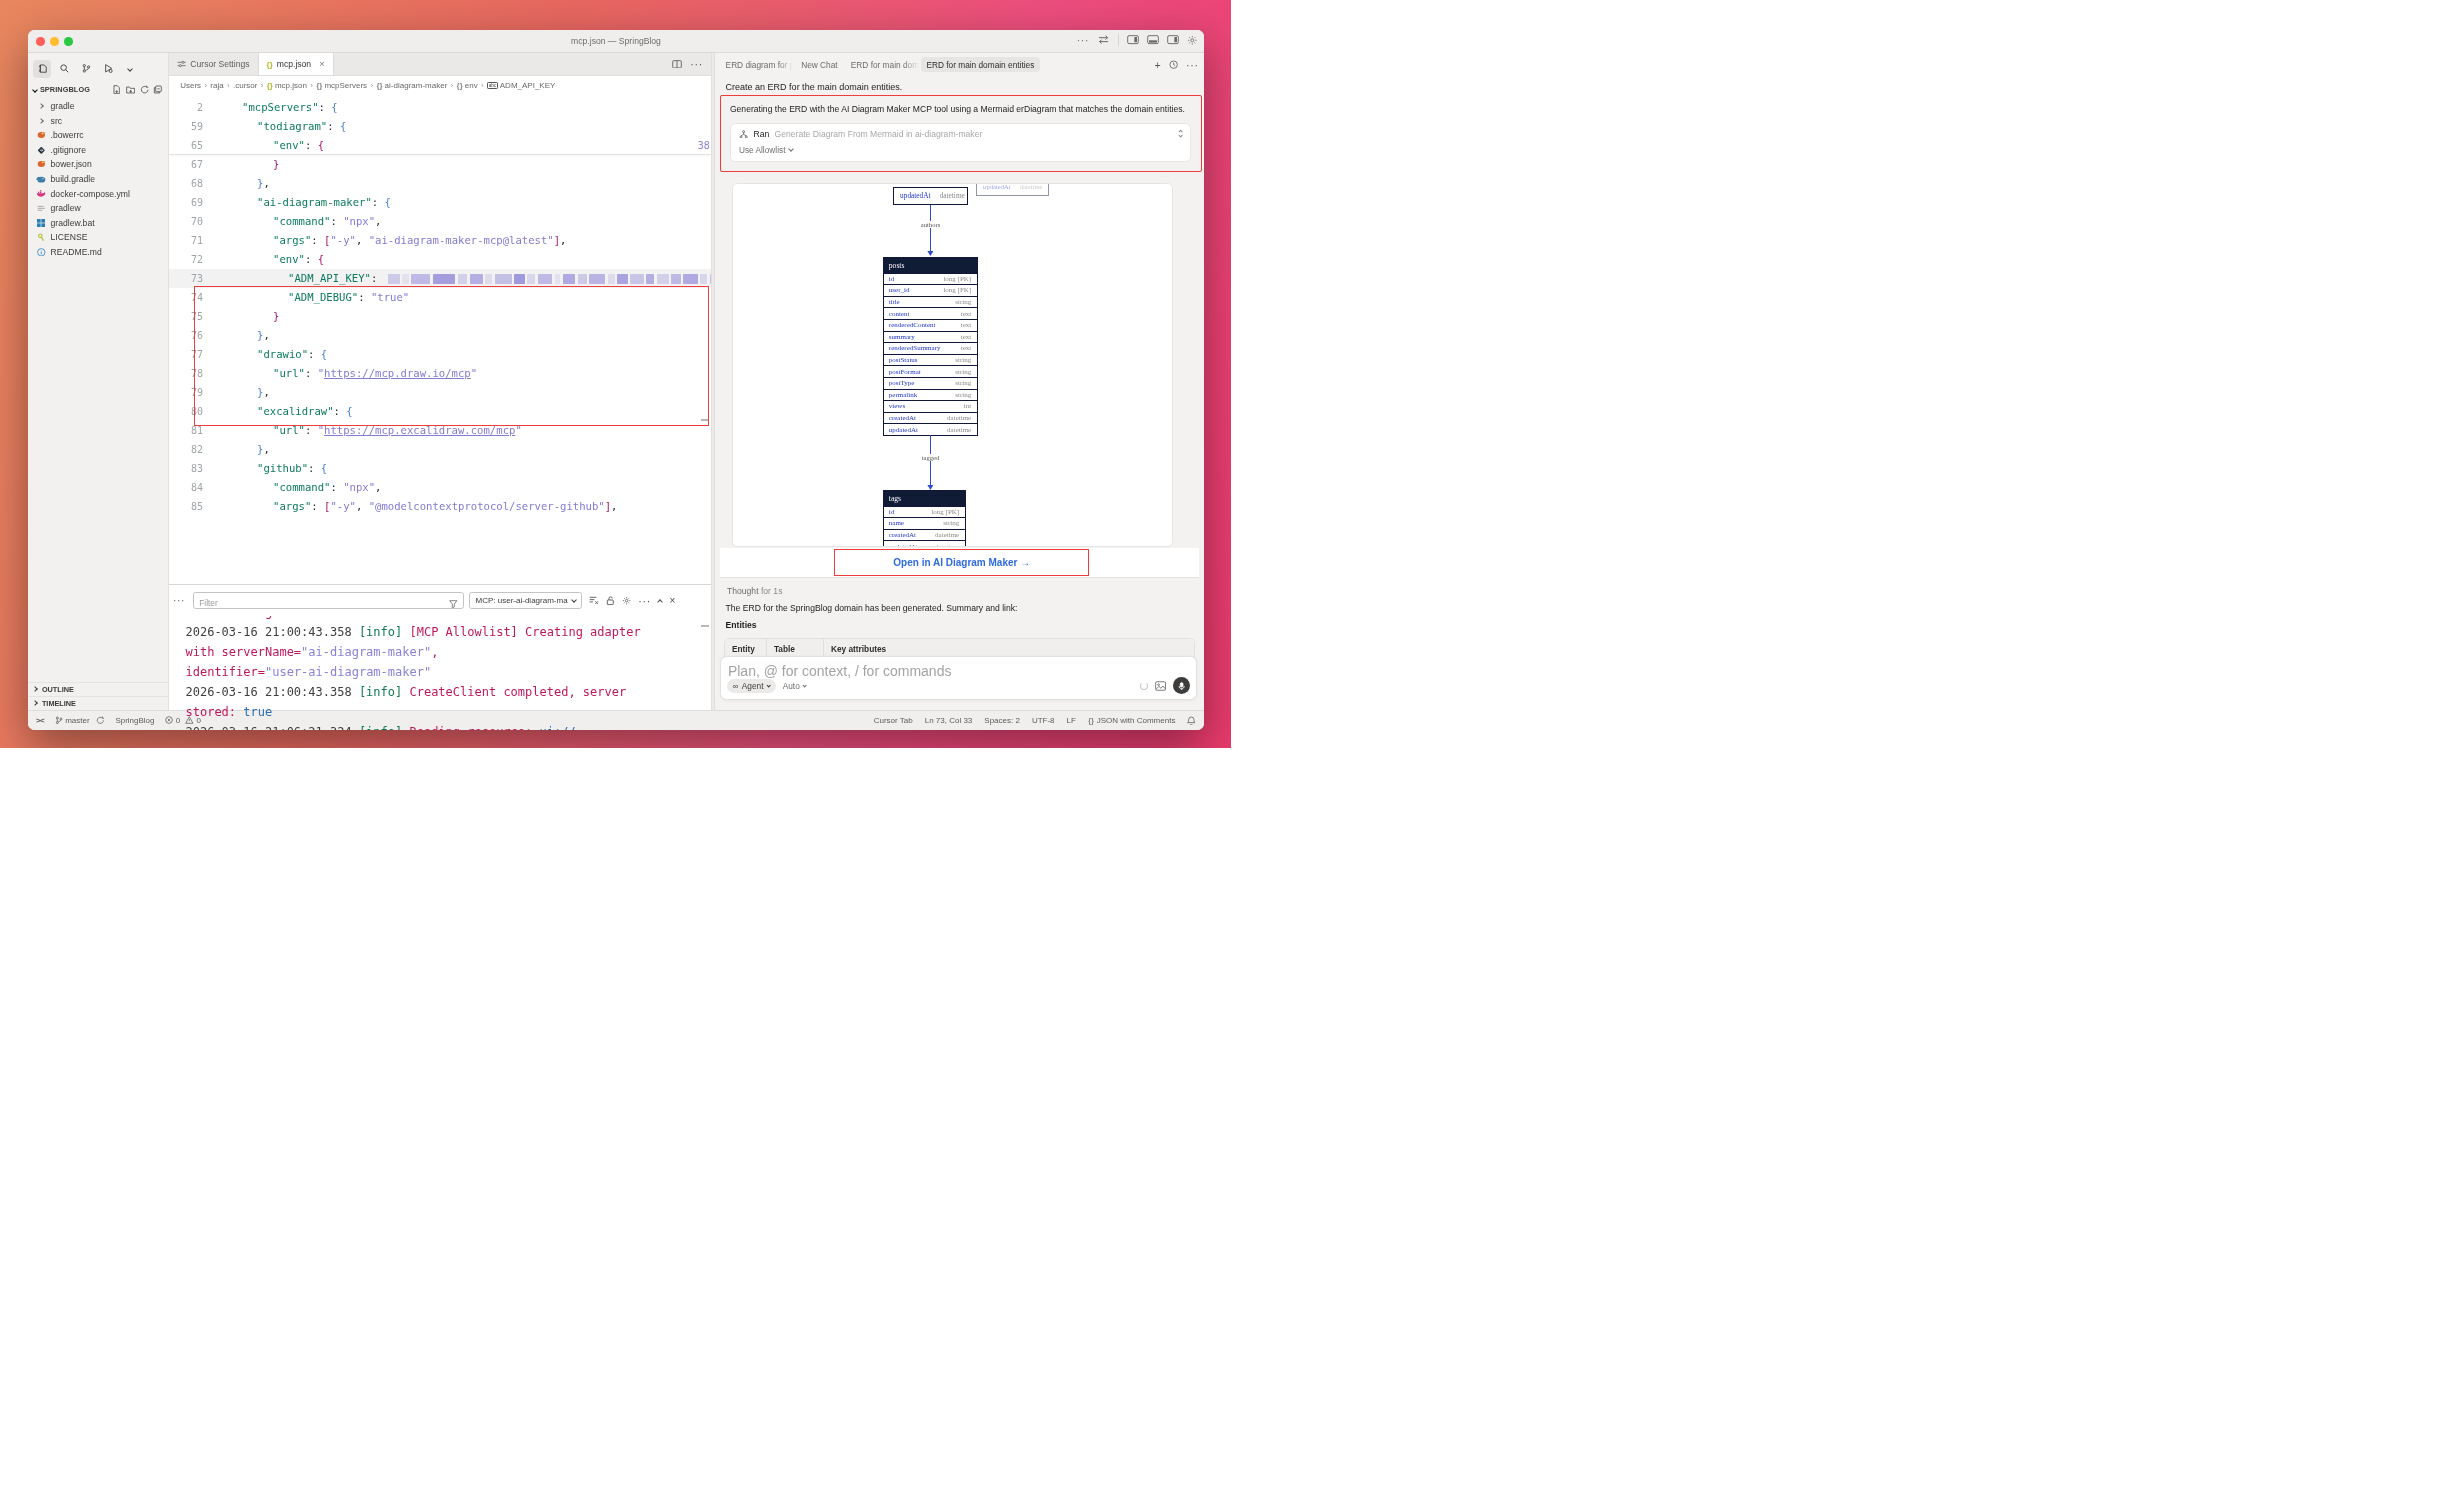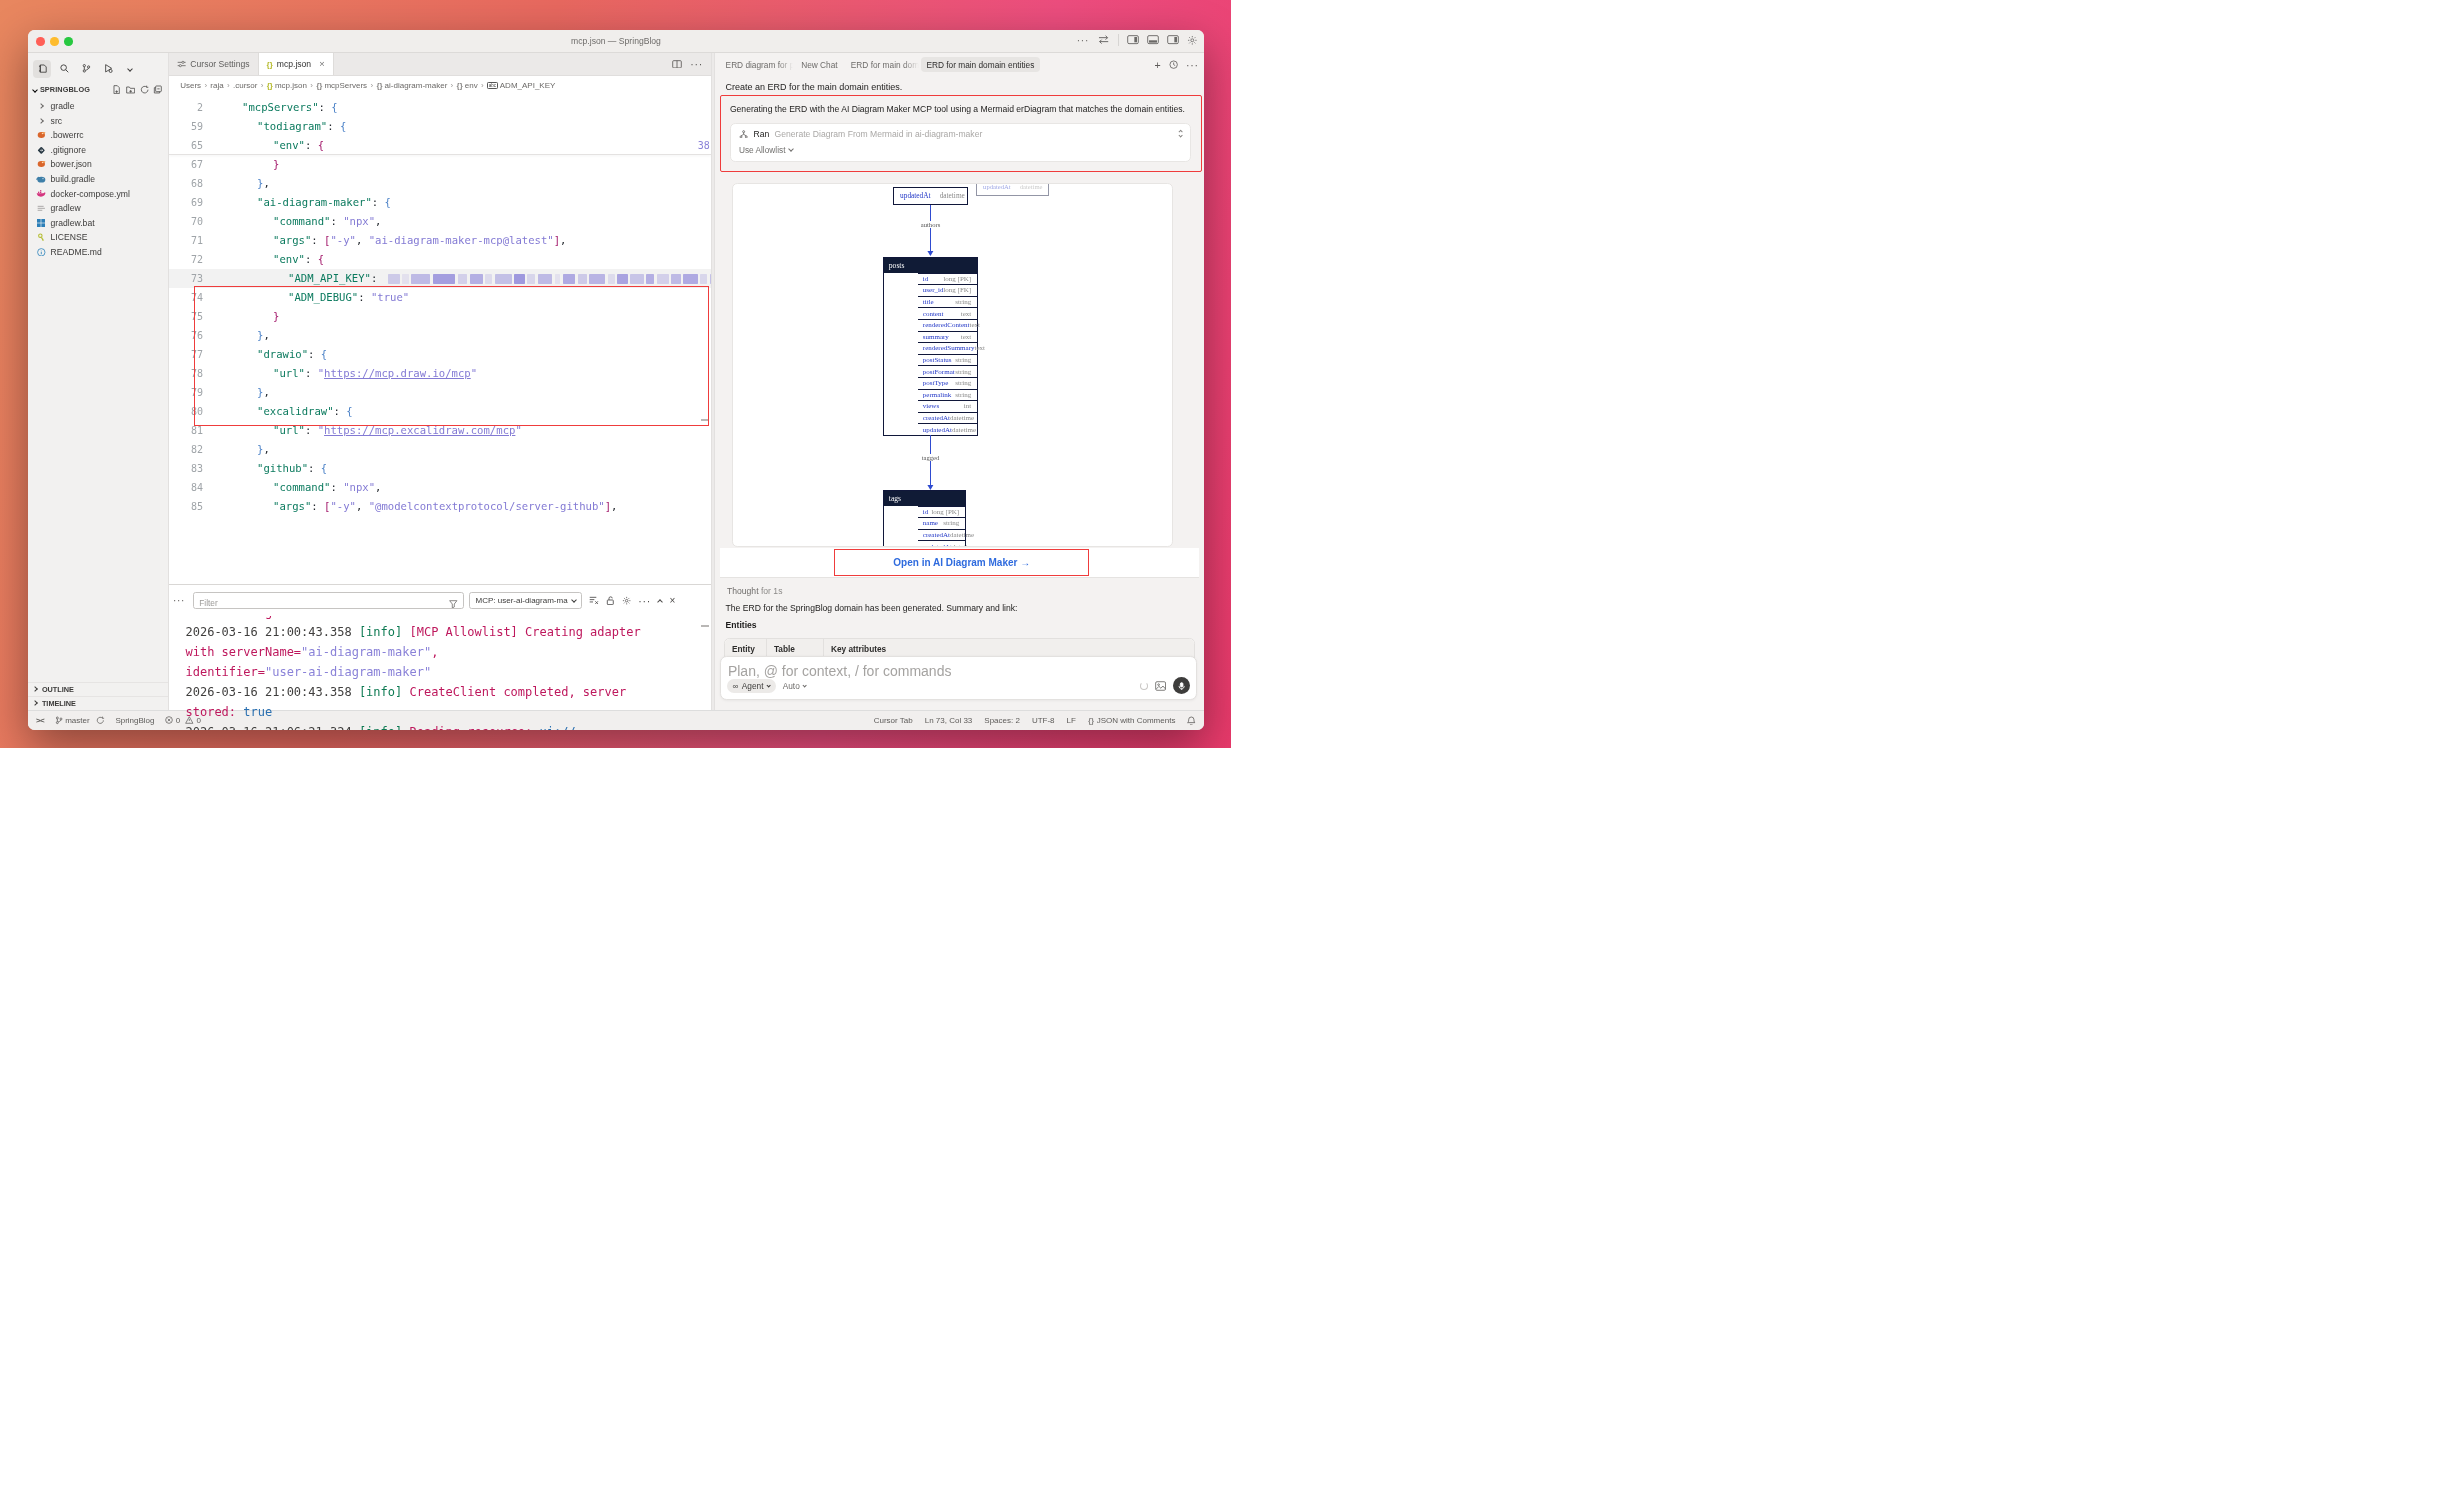--- a/index.html
+++ b/index.html
@@ -91,21 +91,21 @@
   .toolrow .tname { color:#abA9a7; color:#aaa8a6; }
   .updown { margin-left:auto; display:flex; flex-direction:column; gap:0.7px; color:#8a8886; }
   .allow { margin-top:6px; font-size:8.3px; color:#71706e; display:flex; align-items:center; gap:4px; }
   
   .dcard { position:absolute; left:16.5px; top:130px; width:441px; height:364px; background:#fff; border:0.7px solid #e7e5e3; border-radius:5.3px; overflow:hidden; z-index:1; }
   .erd-frag { position:absolute; border:1px solid #10173a; background:#fff; display:flex; align-items:center; font-family:"Liberation Serif",serif; font-size:7.3px; }
   .erd-frag .f { color:#2136c6; padding:0 6.6px; }
   .erd-frag .t { color:#8a8a8a; padding:0 6.6px 0 2.6px; }
   .erd-table { position:absolute; border:1px solid #10173a; background:#fff; font-family:"Liberation Serif",serif; }
   .erd-table .hd { background:#101b36; color:#fff; font-size:7.6px; padding:2.6px 5.3px; height:14.6px; }
-  .erd-row { display:flex; border-top:0.7px solid #10173a; height:11.6px; align-items:center; font-size:7px;margin-left:34px; }
+  .erd-row { display:flex; border-top:0.7px solid #10173a; height:11.6px; align-items:center; font-size:7px; }
   .erd-row .f { color:#2136c6; padding-left:5.3px; flex:1; }
   .erd-row .t { color:#8a8a8a; padding-right:5.3px; }
   .edge { position:absolute; width:1.3px; background:#2f4bd0; }
   .edge-label { position:absolute; transform:translateX(-50%); font-family:"Liberation Serif",serif; font-size:6.6px; color:#555; background:#fff; padding:0 2px; }
   .arrowhead { position:absolute; width:0; height:0; border-left:3.3px solid transparent; border-right:3.3px solid transparent; border-top:5.3px solid #2f4bd0; transform:translateX(-2.6px); }
   .open-strip { position:absolute; left:5.3px; right:5.3px; top:495px; height:30px; background:#fff; border-bottom:0.7px solid #e5e3e1; z-index:2; }
   .openbox { position:absolute; left:114px; top:1.3px; width:255px; height:27px; border:1.7px solid #ef3c3c; display:flex; align-items:center; justify-content:center; }
   .openlink { color:#2f6bde; font-size:10px; font-weight:bold; }
   .thought { position:absolute; left:12px; top:533px; font-size:8.6px; color:#8c8a88; }
   .thought b { font-weight:normal; color:#6f6d6b; }

